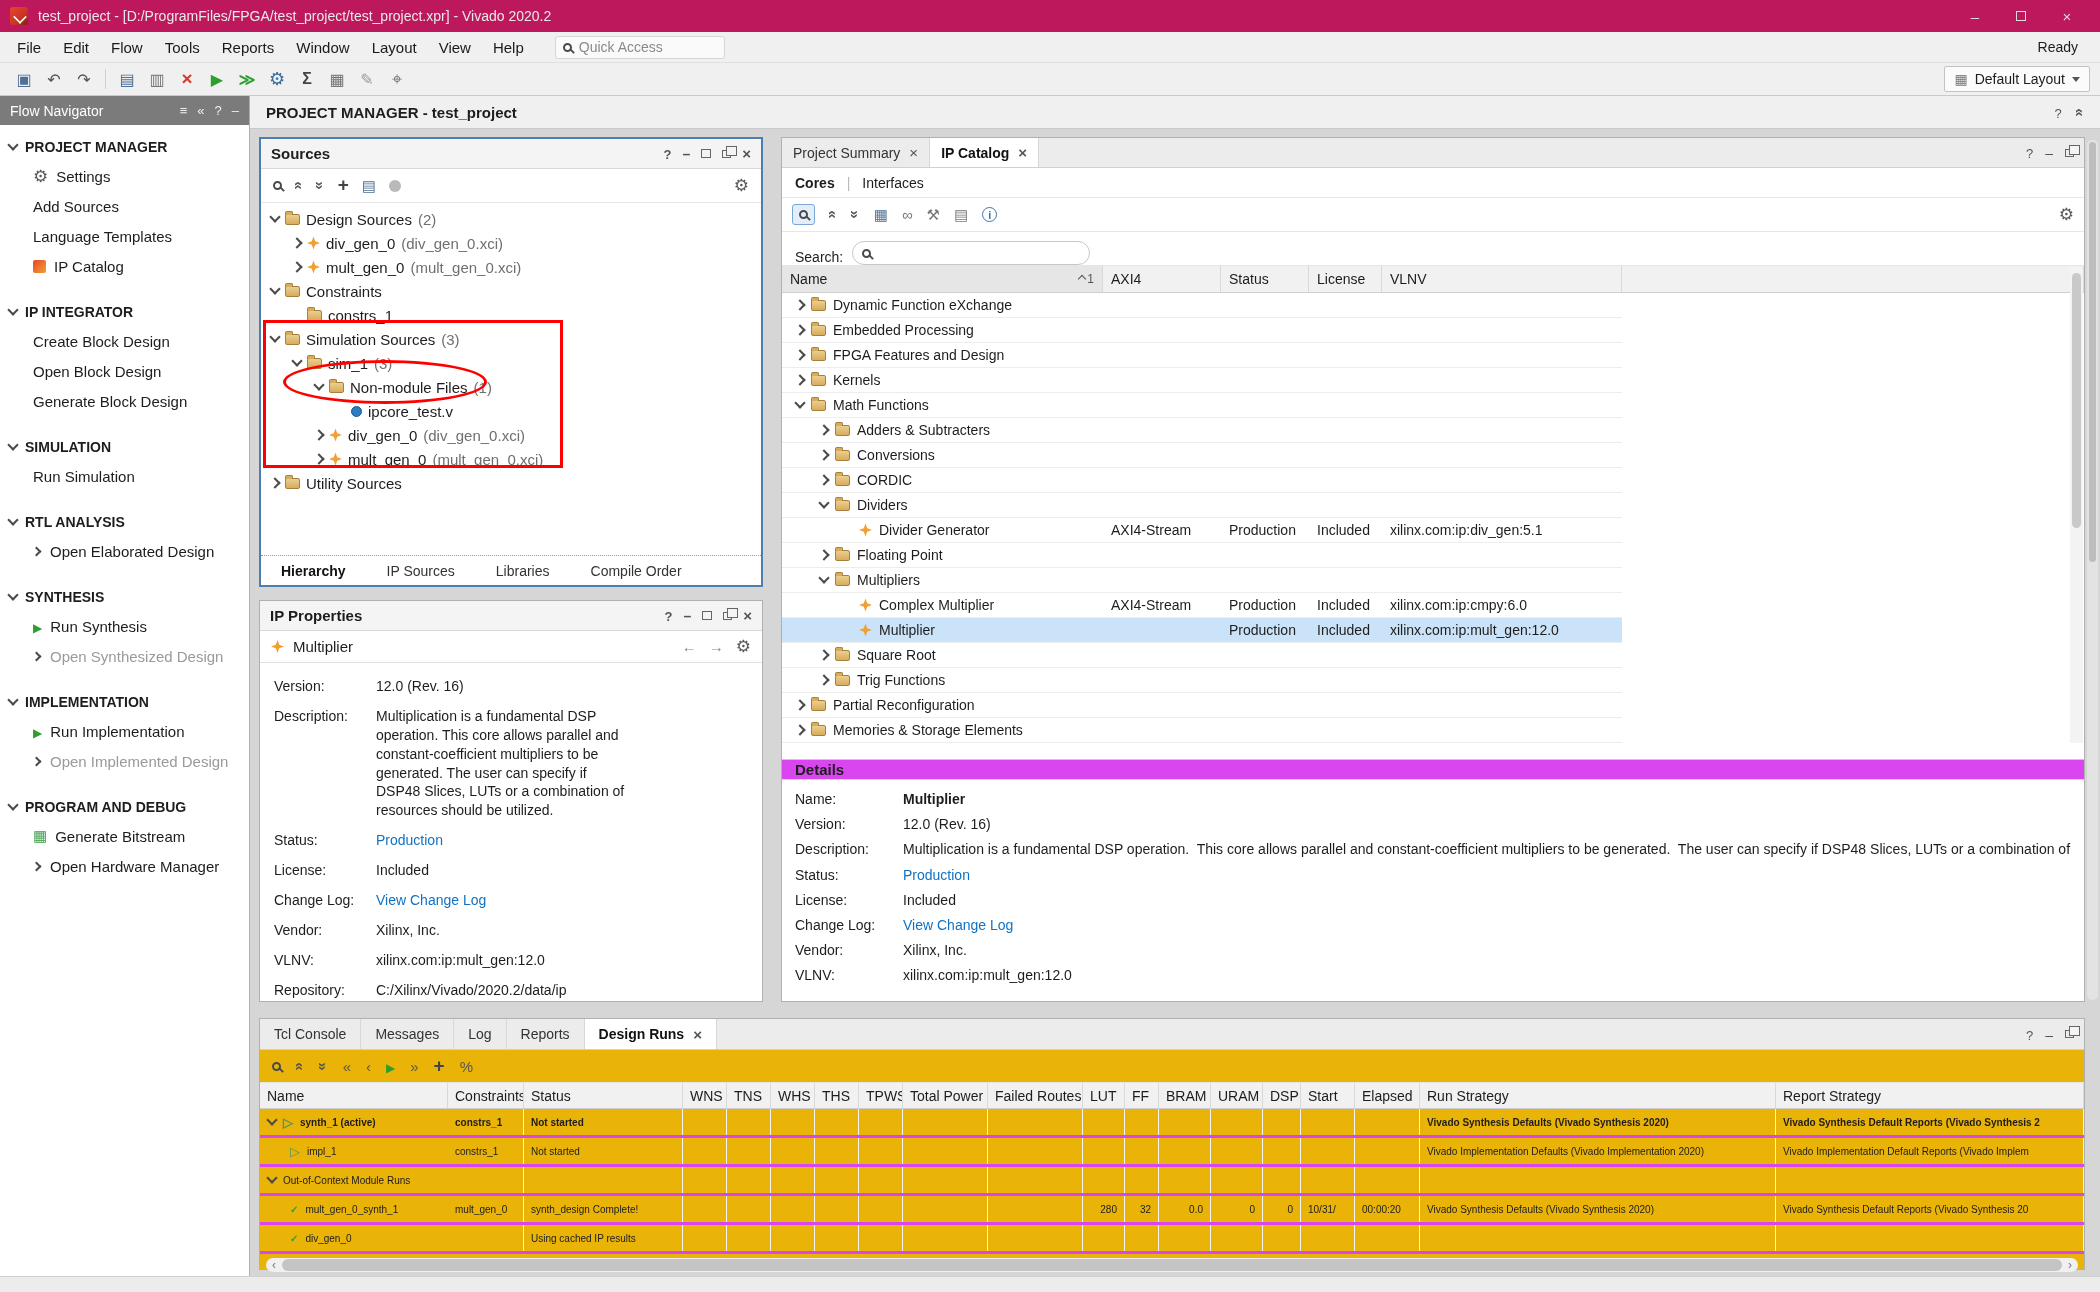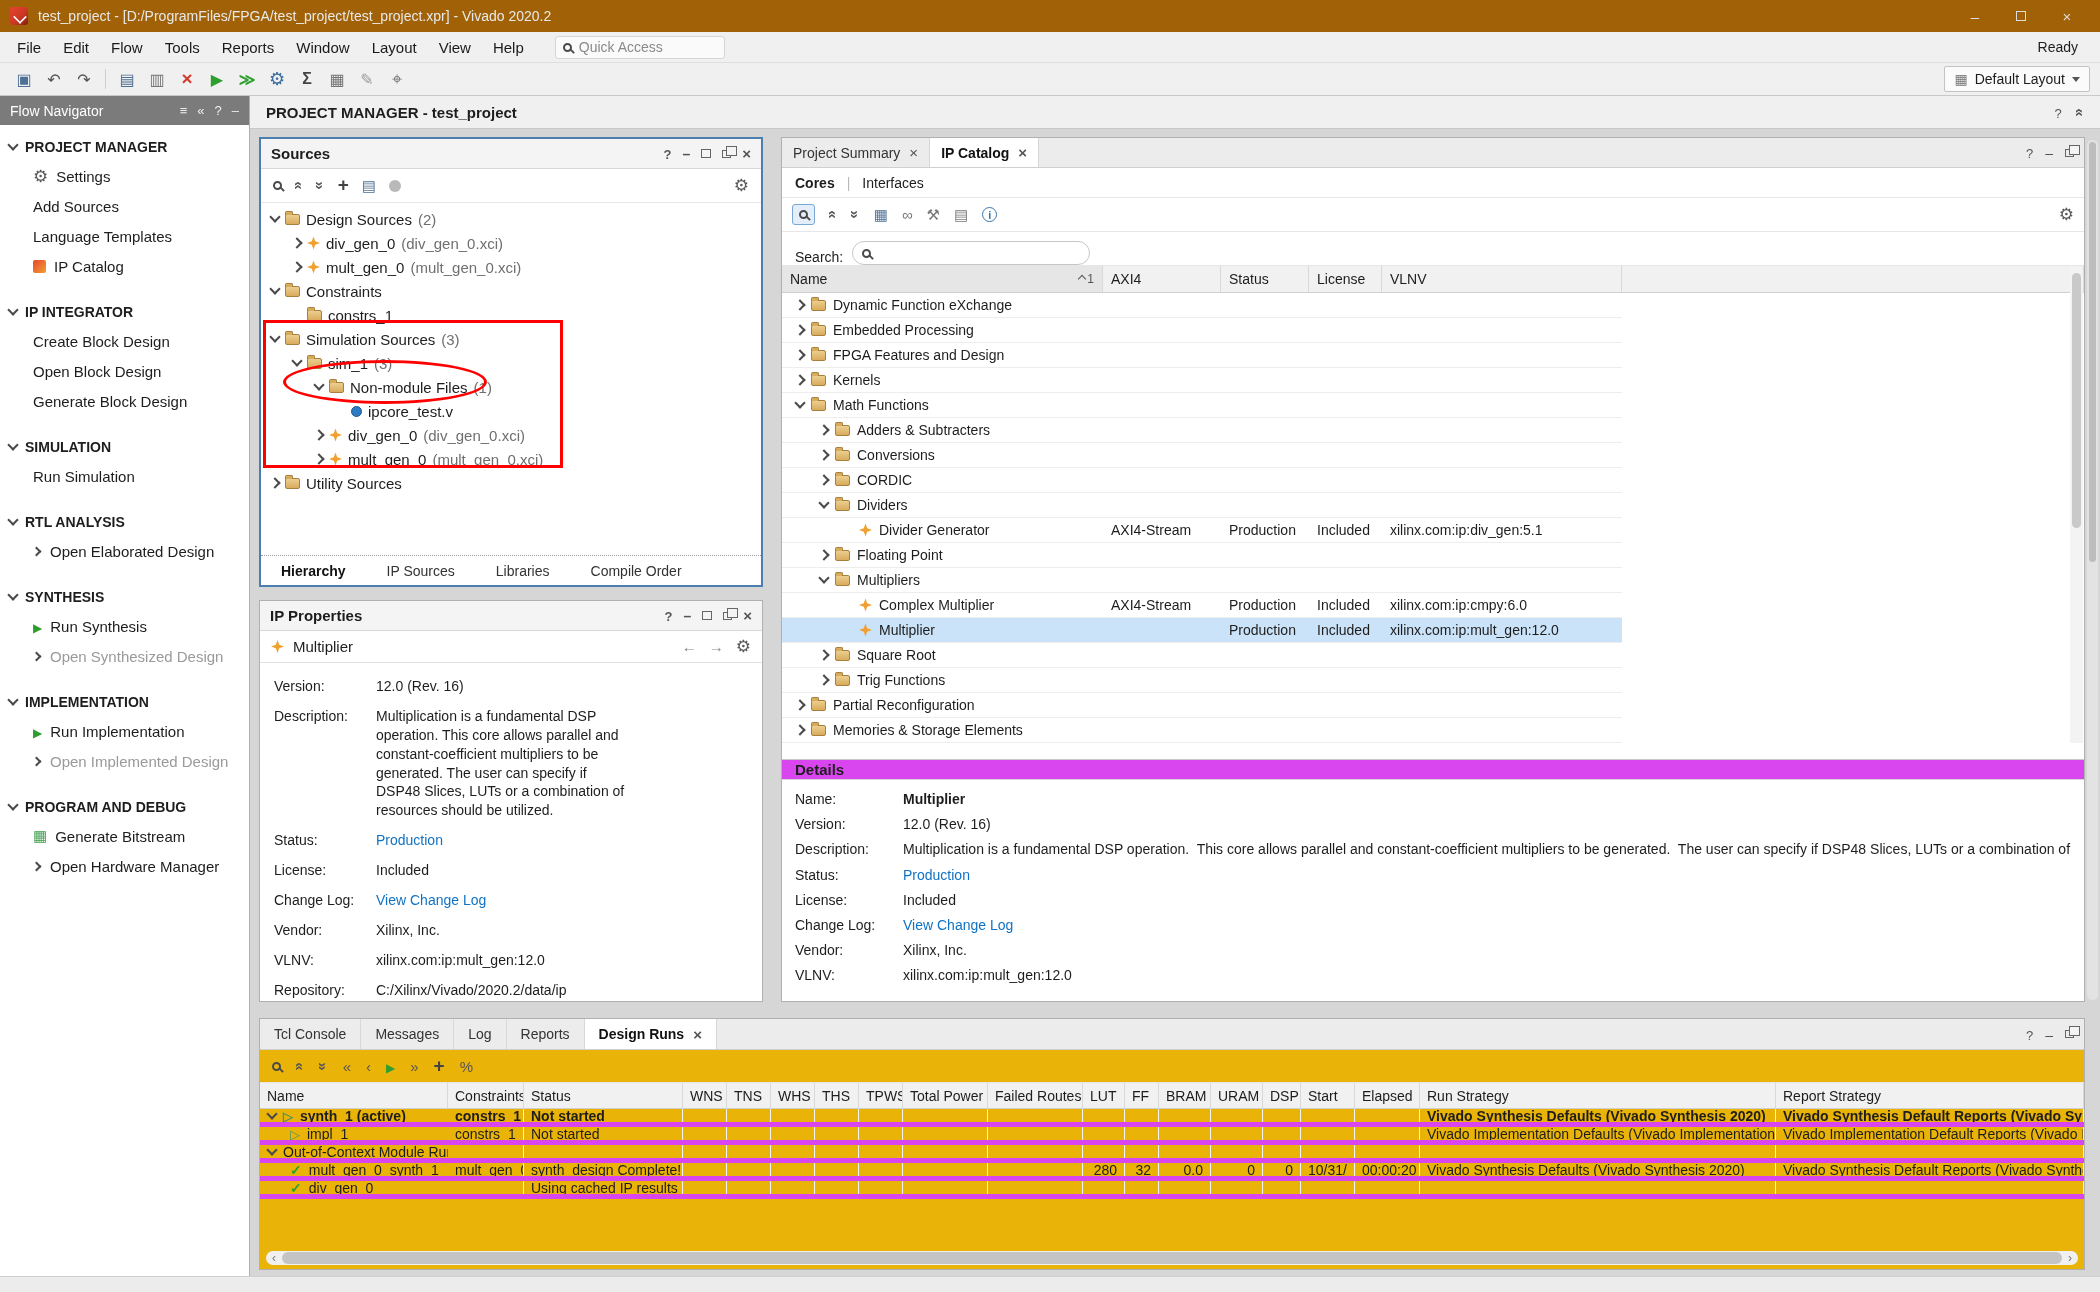--- a/index.html
+++ b/index.html
@@ -29,21 +29,21 @@
   .infoi{width:15px;height:15px;border-radius:50%;border:1.5px solid #3a76ad;display:inline-flex;align-items:center;justify-content:center;flex:none}
   .infoi::before{content:"i";color:#3a76ad;font-size:11px;font-weight:bold}
   .sqico{width:10px;height:9px;border:1.5px solid #666;display:inline-block;flex:none}
   .floatico{width:9px;height:8px;border:1.5px solid #666;display:inline-block;position:relative;flex:none}
   .floatico::after{content:"";position:absolute;left:3px;top:-5px;width:9px;height:8px;border:1.5px solid #666;background:#f4f4f4}
   .closeico::before{content:"×";font-size:15px;color:#555}
   .helpico::before{content:"?";font-size:13px;color:#555}
   .minico::before{content:"–";font-size:14px;color:#555}
 
   
-  .titlebar{position:absolute;left:0;top:0;right:0;height:32px;background:#a16207;color:#e8e8e8;display:flex;align-items:center;padding:0 10px;font-size:14px}
+  .titlebar{position:absolute;left:0;top:0;right:0;height:32px;background:#be185d;color:#e8e8e8;display:flex;align-items:center;padding:0 10px;font-size:14px}
   .vlogo{width:18px;height:18px;margin-right:10px;border-radius:3px;background:linear-gradient(135deg,#e8452f 0%,#c93523 60%,#7c1d11 100%);position:relative;flex:none}
   .vlogo::after{content:"";position:absolute;left:4px;top:4px;width:10px;height:10px;border-left:2px solid #fff;border-bottom:2px solid #fff;transform:rotate(-45deg) scale(.8)}
   .winbtns{margin-left:auto;display:flex}
   .winbtn{width:46px;height:32px;display:flex;align-items:center;justify-content:center;color:#ddd;font-size:15px}
   .wb-max{width:10px;height:10px;border:1.5px solid #ddd}
 
   
   .menubar{position:absolute;top:32px;left:0;right:0;height:31px;background:#f0f0f0;display:flex;align-items:center;padding:0 6px;border-bottom:1px solid #dedede}
   .menu-item{padding:0 11px;height:100%;display:flex;align-items:center;color:#1a1a1a}
   .quick-access{margin-left:20px;display:flex;align-items:center;gap:7px;width:170px;height:23px;border:1px solid #d6d6d6;border-radius:3px;background:#fafafa;color:#8a8a8a;padding:0 7px;font-size:14px}
@@ -155,21 +155,21 @@
 
   
   .runs{position:absolute;left:259px;top:1018px;width:1826px;height:252px;background:#eab308;border:1px solid #b0b0b0;display:flex;flex-direction:column}
   .runs-tabs{height:31px;background:#ececec;display:flex;border-bottom:1px solid #d0d0d0;align-items:stretch;flex:none}
   .run-tab{padding:0 14px;display:flex;align-items:center;gap:9px;font-size:14px;border-right:1px solid #d8d8d8;color:#333}
   .run-tab.active{background:#fff;font-weight:bold;color:#111}
   .runs-toolbar{height:33px;display:flex;align-items:center;gap:15px;padding:0 12px;border-bottom:1px solid #e6e6e6;flex:none;color:#555}
   .rgrid{display:grid;grid-template-columns:188px 76px 159px 44px 44px 44px 44px 44px 85px 95px 42px 34px 52px 52px 38px 54px 65px 356px minmax(0,1fr)}
   .runs-head{height:26px;background:#f1f1f1;border-bottom:1px solid #cfcfcf;font-size:14px;align-items:stretch;flex:none}
   .rth{padding:0 7px;border-right:1px solid #d9d9d9;display:flex;align-items:center;overflow:hidden;white-space:nowrap}
-  .rrow{height:18px;border-bottom:5px solid #d946ef;font-size:14px;align-items:center}
+  .rrow{height:29px;border-bottom:3px solid #d946ef;font-size:10px;align-items:center}
   .rrow.b{font-weight:bold}
   .rcell{padding:0 7px;border-right:1px solid #f3f3f3;overflow:hidden;white-space:nowrap;height:100%;display:flex;align-items:center}
   .rcell.num{justify-content:flex-end}
   .rname{display:flex;align-items:center;gap:7px;overflow:hidden;white-space:nowrap;height:100%}
   .rl0{padding-left:8px}.rl1{padding-left:30px}
   .runs-hscroll{margin:4px 6px 4px 6px;height:14px;background:#f0f0f0;border-radius:7px;position:relative;display:flex;align-items:center;flex:none}
   .hthumb{position:absolute;left:16px;right:16px;top:1px;bottom:1px;background:#c4c4c4;border-radius:6px}
   .harrow{width:16px;display:flex;align-items:center;justify-content:center;color:#777;font-size:12px;z-index:1}
   .harrow.r{margin-left:auto}
 

